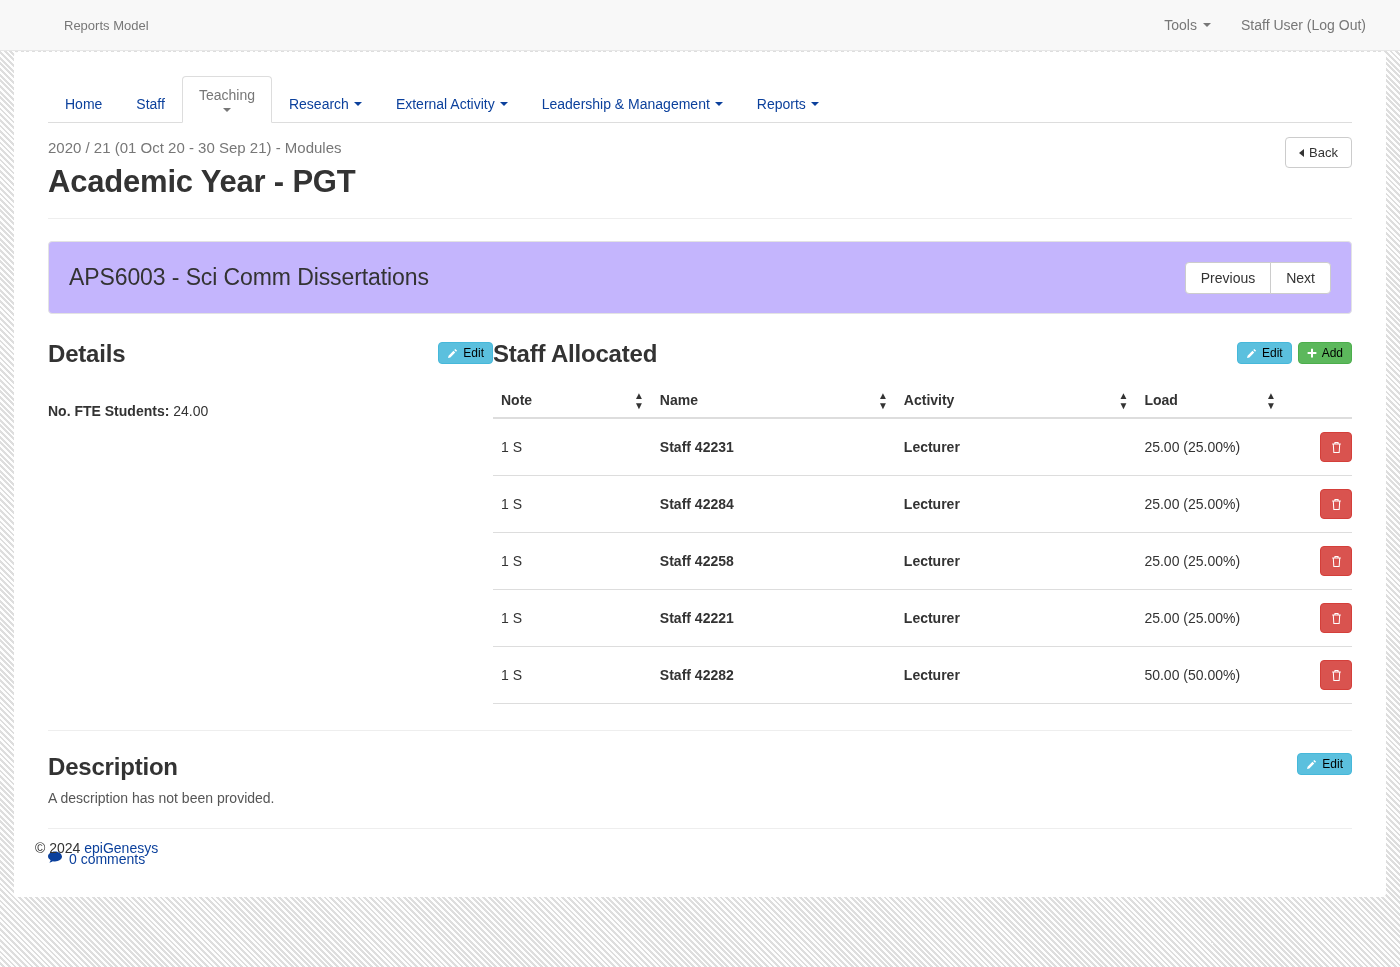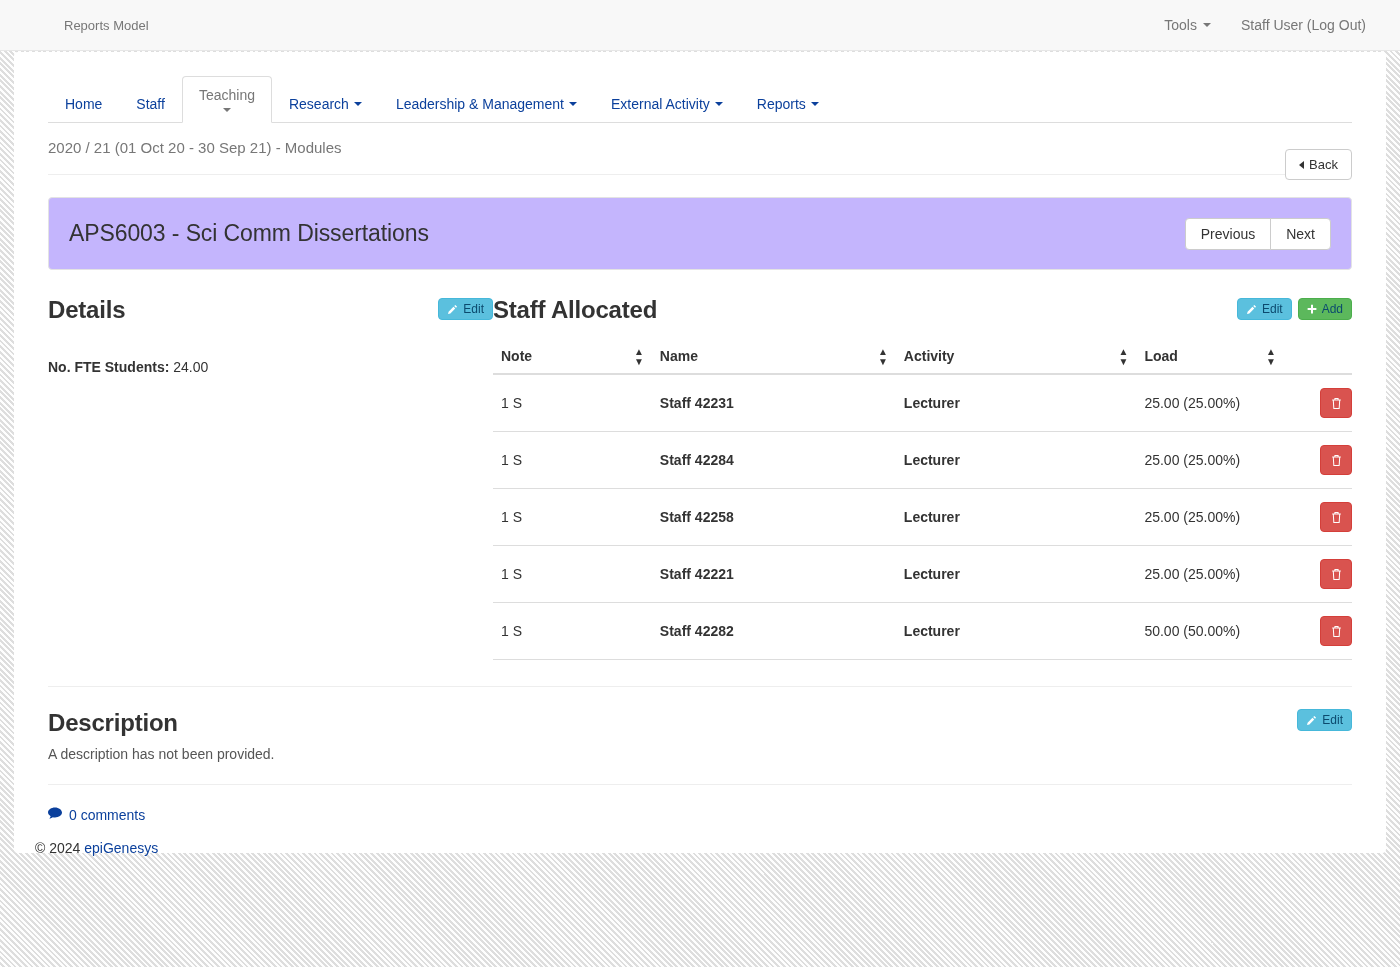--- a/index.html
+++ b/index.html
@@ -145,21 +145,21 @@
   .btn-default {
     background: #fff;
     border-color: #ccc;
     color: #333;
     font-size: 13px;
     padding: 7px 13px;
   }
   .btn-back {
     position: absolute;
     right: 0;
-    top: 26px;
+    top: 14px;
   }
   .chev-left {
     display: inline-block;
     width: 0; height: 0;
     border-top: 4px solid transparent;
     border-bottom: 4px solid transparent;
     border-right: 5px solid currentColor;
   }
 
   
@@ -213,21 +213,21 @@
   .sec-actions {
     position: absolute;
     right: 0;
     top: 2px;
     display: flex;
     gap: 6px;
   }
   .btn-xs {
     font-size: 12px;
     padding: 3px 8px;
-    color: #0c4a6e;
+    color: #000000;
     font-weight: normal;
   }
   .btn-info { background: #5bc0de; border-color: #46b8da; }
   .btn-success { background: #5cb85c; border-color: #4cae4c; }
   .btn-danger { background: #d9534f; border-color: #d43f3a; }
 
   .pencil-icon svg, .plus-icon svg, .trash-icon svg { display: block; }
 
   .detail-line {
     font-size: 14px;
@@ -360,35 +360,36 @@
     </div>
     <div class="tab active">
       <span>Teaching</span>
       <span class="caret"></span>
     </div>
     <div class="tab">
       <span>Research</span>
       <span class="caret"></span>
     </div>
     <div class="tab">
+      <span>External Activity</span>
+      <span class="caret"></span>
+    </div>
+    <div class="tab">
       <span>Leadership &amp; Management</span>
-      <span class="caret"></span>
-    </div>
-    <div class="tab">
-      <span>External Activity</span>
       <span class="caret"></span>
     </div>
     <div class="tab">
       <span>Reports</span>
       <span class="caret"></span>
     </div>
   </div>
 
   <div class="page-head">
     <div class="breadcrumb-text">2020 / 21 (01 Oct 20 - 30 Sep 21) - Modules</div>
+    <h1 class="page-title">Academic Year - PGT</h1>
     <button class="btn btn-default btn-back">
       <span class="chev-left"></span>
       <span>Back</span>
     </button>
   </div>
 
   <div class="module-panel">
     <div class="module-title">APS6003 - Sci Comm Dissertations</div>
     <div class="btn-group">
       <button class="btn btn-default">Previous</button>

